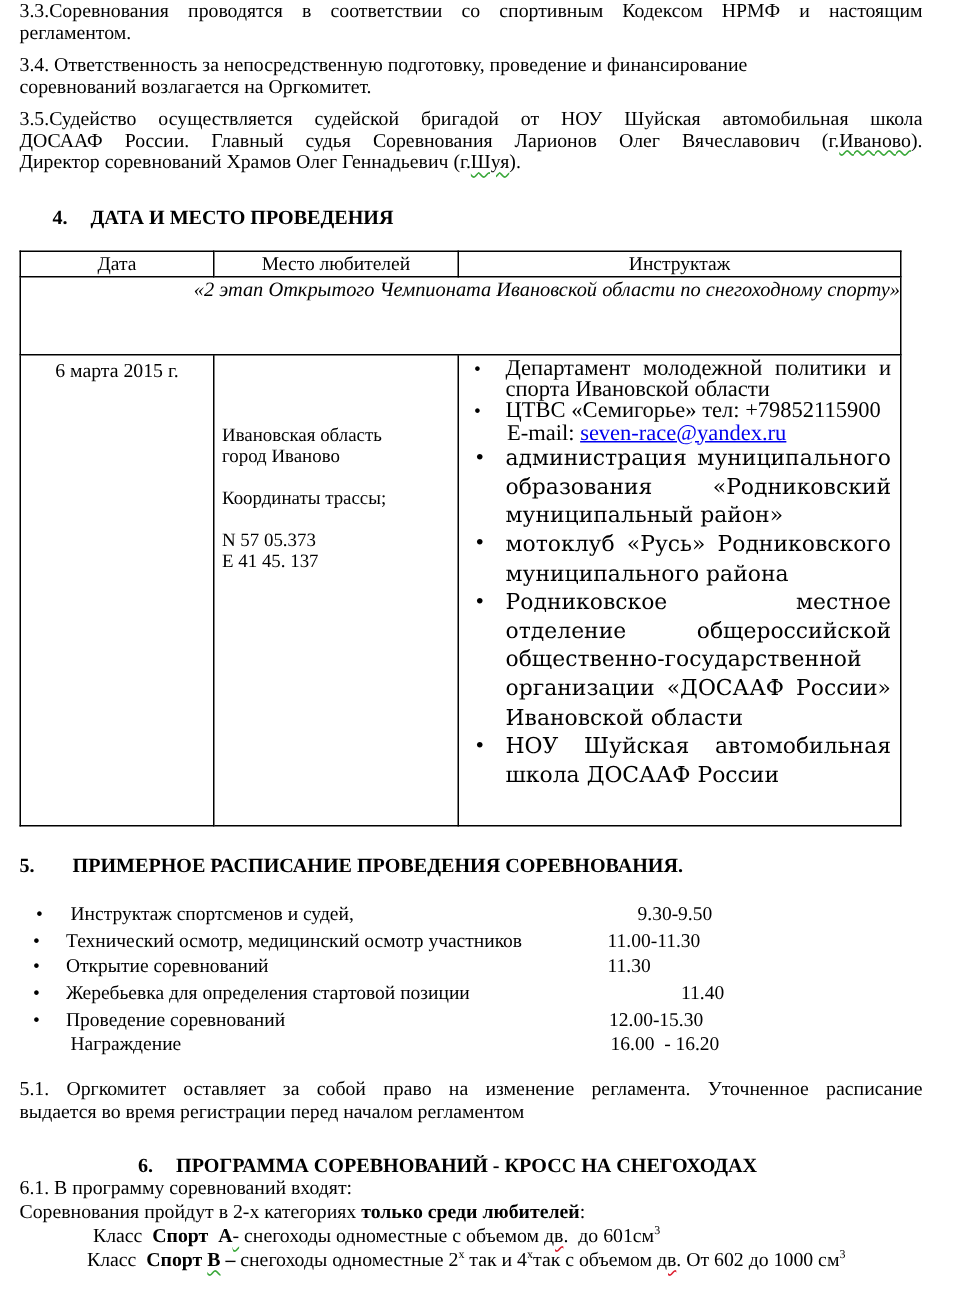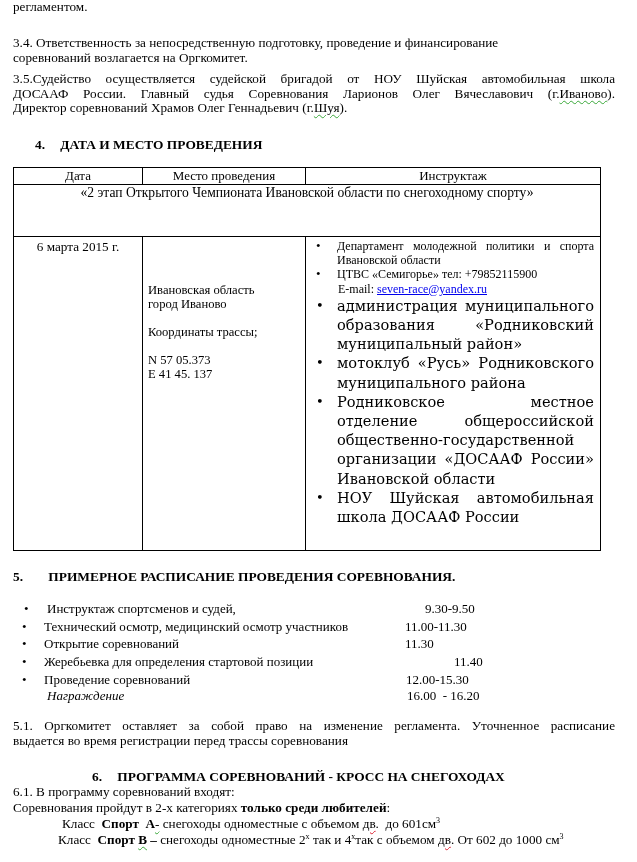--- a/index.html
+++ b/index.html
@@ -11,43 +11,44 @@
   .para { position: absolute; left: 13px; width: 602px; line-height: 14.5px; }
   .jline { text-align: justify; text-align-last: justify; }
   .squig { text-decoration: underline wavy #3aa83a; text-decoration-thickness: 1px; text-underline-offset: 2px; }
   .squig-red { text-decoration: underline wavy #d23; text-decoration-thickness: 1px; text-underline-offset: 2px; }
   .heading { position: absolute; font-weight: bold; font-size: 13.4px; }
   .heading .num { display: inline-block; }
 
   table.venue { position: absolute; left: 13px; top: 167px; width: 588px; border-collapse: collapse; }
   table.venue td, table.venue th { border: 1px solid #000; padding: 0; vertical-align: top; font-weight: normal; }
   table.venue th { text-align: center; height: 16px; font-size: 13px; line-height: 16px; }
-  .title-row td { text-align: center; vertical-align: middle; height: 51px; font-weight: bold; font-size: 13.6px; }
+  .title-row td { text-align: right; vertical-align: middle; height: 51px; font-weight: bold; font-size: 13.6px; font-style: italic; }
   .date-cell { width: 128px; text-align: center; padding-top: 2px !important; }
   .place-cell { width: 157px; padding-left: 5px !important; font-size: 12.6px; }
   .place-cell .line { line-height: 14px; }
   .org-cell { padding: 2px 6px 24px 6px !important; }
   .org-list { list-style: none; margin: 0; padding: 0; }
   .org-list li { position: relative; padding-left: 25px; text-align: justify; }
   .org-list li::before { content: "•"; position: absolute; left: 4px; font-size: 13px; }
-  .org-small { font-size: 12px; line-height: 14.2px; }
+  .org-small { font-size: 15px; line-height: 14.2px; }
   .org-big { font-family: "DejaVu Serif", serif; font-size: 14.6px; line-height: 19.2px; }
   .org-big::before { top: 0; }
   a.email { color: #0000ee; text-decoration: underline; }
   .sched-row { position: absolute; height: 16px; line-height: 16px; font-size: 13px; white-space: nowrap; }
   .sched-row .bullet { position: absolute; }
   .sched-row .label { position: absolute; }
   .sched-row .time { position: absolute; }
 
   sup { font-size: 8px; vertical-align: super; line-height: 0; }
 </style>
 </head>
 <body>
 
 <div class="para" style="top:0px;">
+  <div class="jline">3.3.Соревнования проводятся в соответствии со спортивным Кодексом НРМФ и настоящим</div>
   <div>регламентом.</div>
 </div>
 <div class="para" style="top:36px;">
   <div>3.4. Ответственность за непосредственную подготовку, проведение и финансирование</div>
   <div>соревнований  возлагается  на Оргкомитет.</div>
 </div>
 <div class="para" style="top:72px;">
   <div class="jline">3.5.Судейство осуществляется судейской бригадой от НОУ Шуйская автомобильная школа</div>
   <div class="jline"><span>ДОСААФ России. Главный судья Соревнования  Ларионов Олег Вячеславович (г.</span><span class="squig">Иваново</span><span>).</span></div>
   <div><span>Директор соревнований  Храмов Олег Геннадьевич  (г.</span><span class="squig">Шуя</span><span>).</span></div>
@@ -55,21 +56,21 @@
 
 <div class="heading" style="left:35px; top:137px;">
   <span class="num" style="width:22px;">4.</span>
   <span>ДАТА И МЕСТО  ПРОВЕДЕНИЯ</span>
 </div>
 
 <table class="venue">
   <tbody>
       <tr>
     <th style="width:128px;">Дата</th>
-    <th style="width:162px;">Место проведения</th>
+    <th style="width:162px;">Место любителей</th>
     <th>Инструктаж</th>
   </tr>
   <tr class="title-row">
     <td colspan="3">«2 этап Открытого Чемпионата Ивановской области по снегоходному спорту»</td>
   </tr>
   <tr>
     <td class="date-cell">6 марта 2015 г.</td>
     <td class="place-cell">
       <div style="height:46px;"></div>
       <div class="line">Ивановская область</div>
@@ -122,28 +123,28 @@
     <span class="bullet" style="left:22px;">•</span>
     <span class="label" style="left:44px;">Жеребьевка для определения стартовой позиции</span>
     <span class="time" style="left:406px;margin-left:48px;">11.40</span>
   </div>
   <div class="sched-row" style="top:672px; left:0; width:637px;">
     <span class="bullet" style="left:22px;">•</span>
     <span class="label" style="left:44px;">Проведение соревнований</span>
     <span class="time" style="left:406px;">12.00-15.30</span>
   </div>
   <div class="sched-row" style="top:688px; left:0; width:637px;">
-    <span class="label" style="left:47px;font-style:italic;">Награждение</span>
+    <span class="label" style="left:47px;">Награждение</span>
     <span class="time" style="left:407px; white-space:pre;">16.00  - 16.20</span>
   </div>
 </div>
 
 <div class="para" style="top:719px;">
   <div class="jline">5.1. Оргкомитет оставляет за собой право на изменение регламента. Уточненное расписание</div>
-  <div>выдается во время регистрации перед трассы соревнования</div>
+  <div>выдается во время регистрации перед началом регламентом</div>
 </div>
 
 <div class="heading" style="left:92px; top:769px;">
   <span class="num" style="width:22px;">6.</span>
   <span>ПРОГРАММА СОРЕВНОВАНИЙ - КРОСС НА СНЕГОХОДАХ</span>
 </div>
 
 <div class="para" style="top:785px; left:13px;">6.1. В программу соревнований входят:</div>
 <div class="para" style="top:801px; left:13px;">
   <span>Соревнования пройдут в 2-х категориях </span><b>только среди любителей</b><span>:</span>

